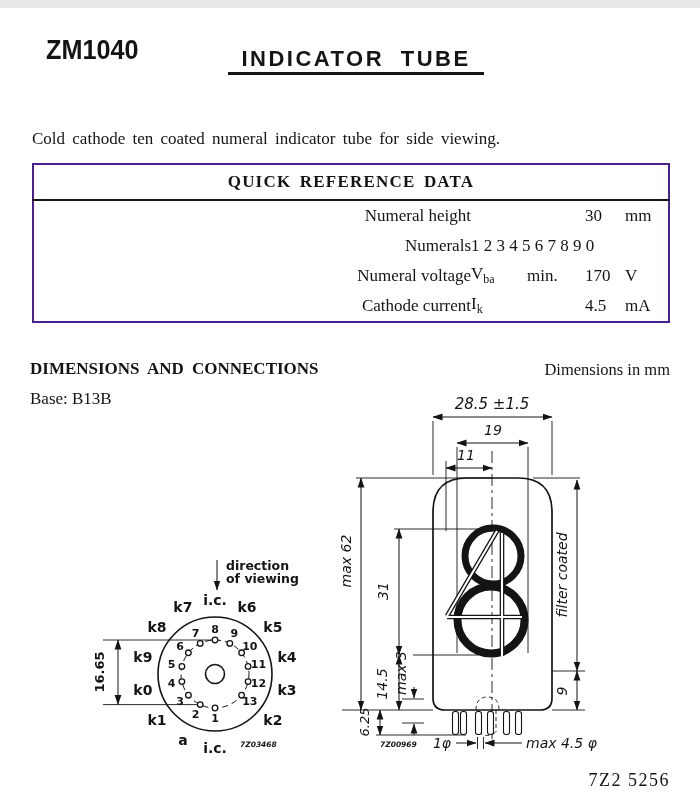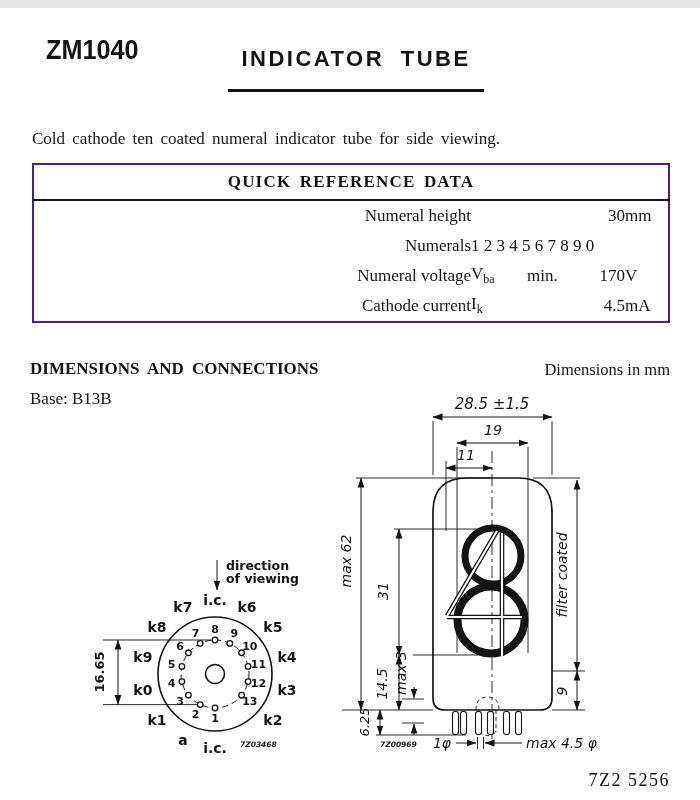--- a/index.html
+++ b/index.html
@@ -7,39 +7,39 @@
     position:relative;width:700px;height:800px;background:#ffffff;
     font-family:"Liberation Serif",serif;color:#141414;overflow:hidden;margin:8px auto;
   }
   .model{
     position:absolute;left:46px;top:26px;
     font-family:"Liberation Sans",sans-serif;font-weight:700;font-size:28px;
     transform:scaleX(.9);transform-origin:left center;letter-spacing:0;
   }
   .title-block{
     position:absolute;left:228px;top:38px;width:256px;text-align:center;
-    border-bottom:3px solid #141414;padding-bottom:17px;
+    border-bottom:3px solid #141414;
   }
   .title{
     font-family:"Liberation Sans",sans-serif;font-weight:700;font-size:22px;
     letter-spacing:2.5px;word-spacing:8px;white-space:nowrap;
   }
   .intro{position:absolute;left:32px;top:104px;font-size:17px;word-spacing:3px;}
 
   table.qr{
     position:absolute;left:32px;top:155px;width:636px;
     border:2px solid #4c1d95;border-collapse:collapse;table-layout:fixed;
   }
   table.qr th{
     border-bottom:2px solid #141414;font-size:17px;font-weight:700;
     letter-spacing:1.2px;word-spacing:3px;height:32px;text-align:center;
   }
   table.qr td{font-size:17px;height:30px;padding:0;vertical-align:middle;}
   td.lbl{padding-left:16px;text-align:right;}
-  td.val{text-align:right;}
+  td.val{}
   td.unit{padding-left:12px;}
   sub{font-size:12px;}
 
   .dims-heading{position:absolute;left:30px;top:351px;font-size:17px;font-weight:700;word-spacing:4px;}
   .dims-note{position:absolute;right:30px;top:352px;font-size:16.5px;}
   .base-note{position:absolute;left:30px;top:381px;font-size:17px;}
   .page-code{position:absolute;right:30px;top:762px;font-size:18px;letter-spacing:1.5px;}
 
   svg{position:absolute;overflow:visible;}
   svg text{fill:#141414;font-family:"DejaVu Sans",sans-serif;}

